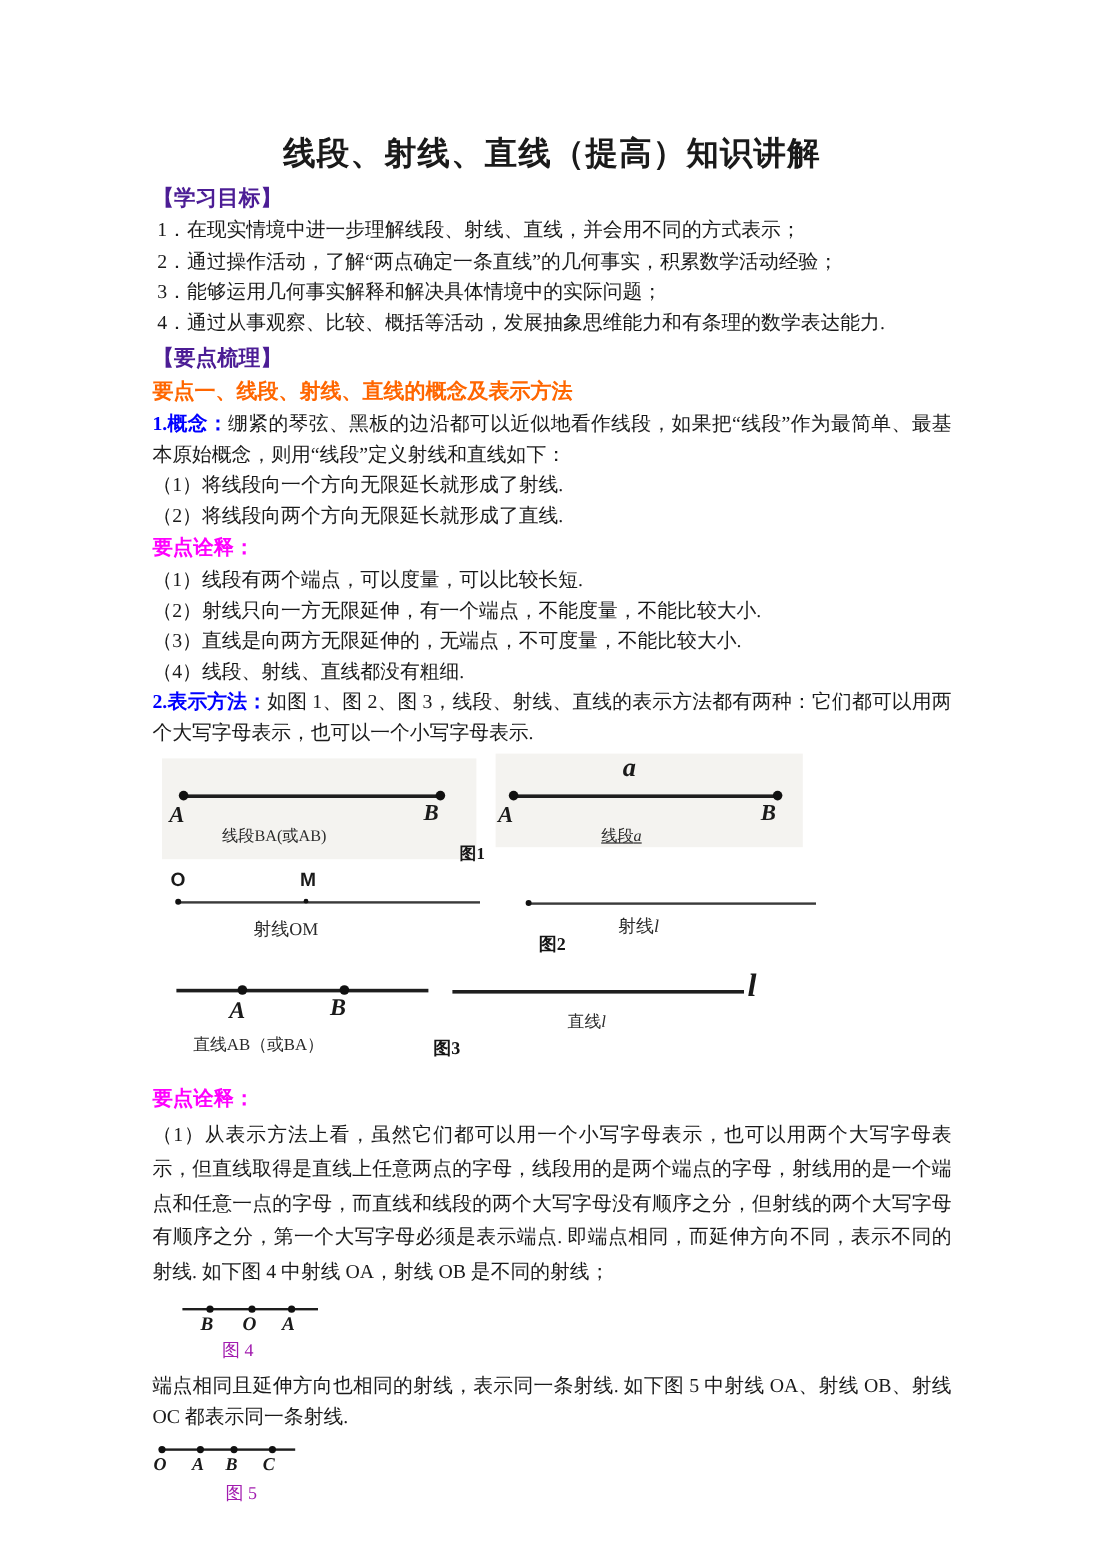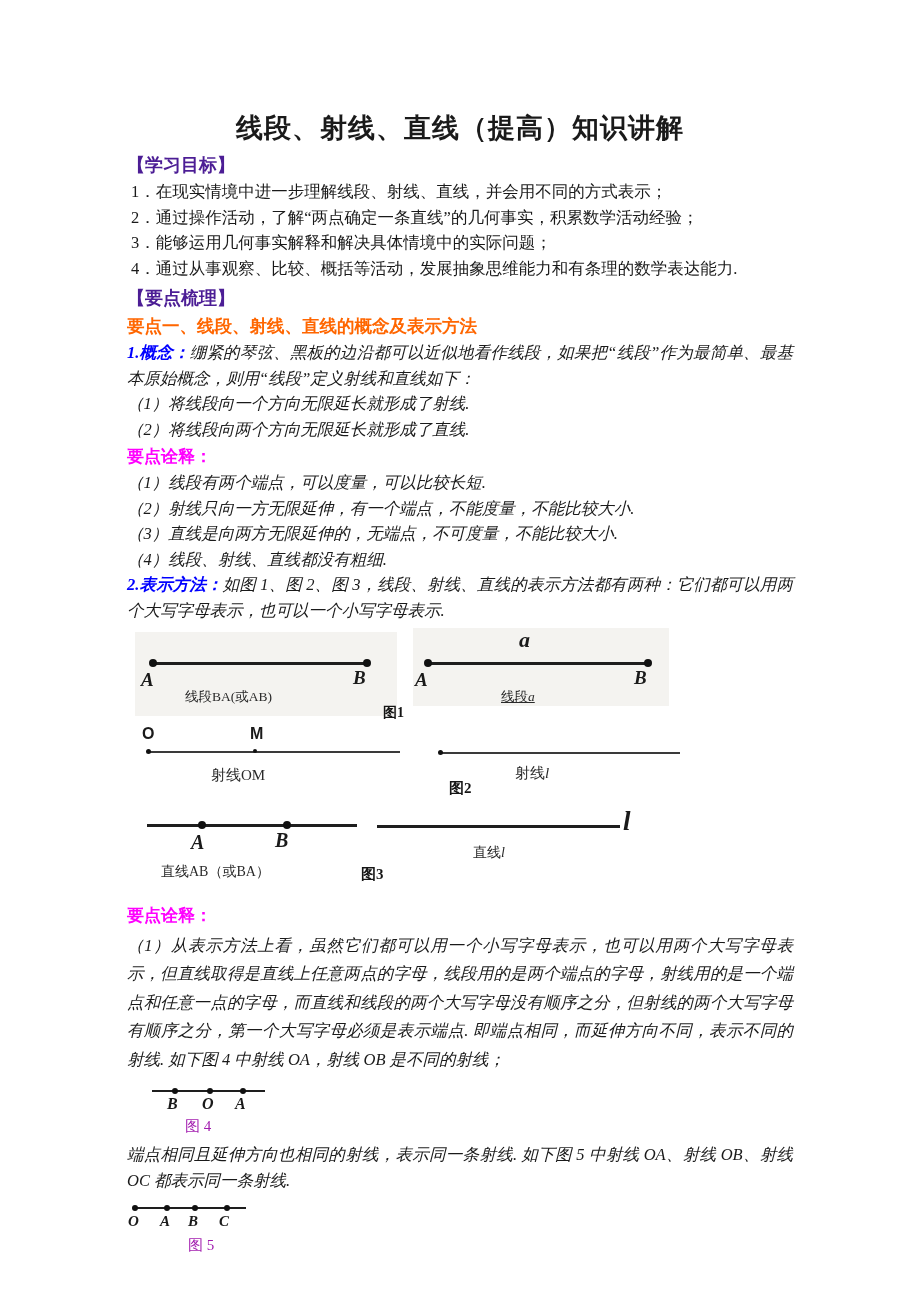--- a/index.html
+++ b/index.html
@@ -11,21 +11,21 @@
   .content{margin:0 127px;width:666px;}
   .doc-title{
     margin:0;padding-top:108px;text-align:center;
     font-size:27px;font-weight:bold;letter-spacing:1px;line-height:40px;
   }
   .h-green{color:#4c1d95;font-weight:bold;font-size:18px;line-height:26px;margin:4px 0 1px;}
   .h-orange{color:#ff6600;font-weight:bold;font-size:17.5px;line-height:26px;margin:2px 0 1px;}
   .lead-blue{color:#0000ff;font-weight:bold;}
   .h-magenta{color:#ff00ff;font-weight:bold;font-size:17px;line-height:25px;margin:2px 0 1px;}
   .h-magenta2{color:#ff00ff;font-weight:bold;font-size:17px;line-height:25px;margin:17px 0 4px;}
-  p.body{margin:0;font-size:16.5px;line-height:25.5px;text-align:justify;font-style:italic;}
+  p.body{margin:0;font-size:16.5px;line-height:25.5px;text-align:justify;}
   p.body.wide{line-height:28.4px;}
   p.item{margin:0;font-size:16.5px;line-height:25.5px;padding-left:4px;}
   
   .figwrap{position:relative;}
   .figs123{height:258px;margin-top:5px;}
   .fig4{height:60px;margin-top:8px;}
   .fig5{height:66px;margin-top:6px;}
   .abs{position:absolute;}
   .scanbg{background:#f4f3f0;}
   .ln{background:#1e1e1e;}

